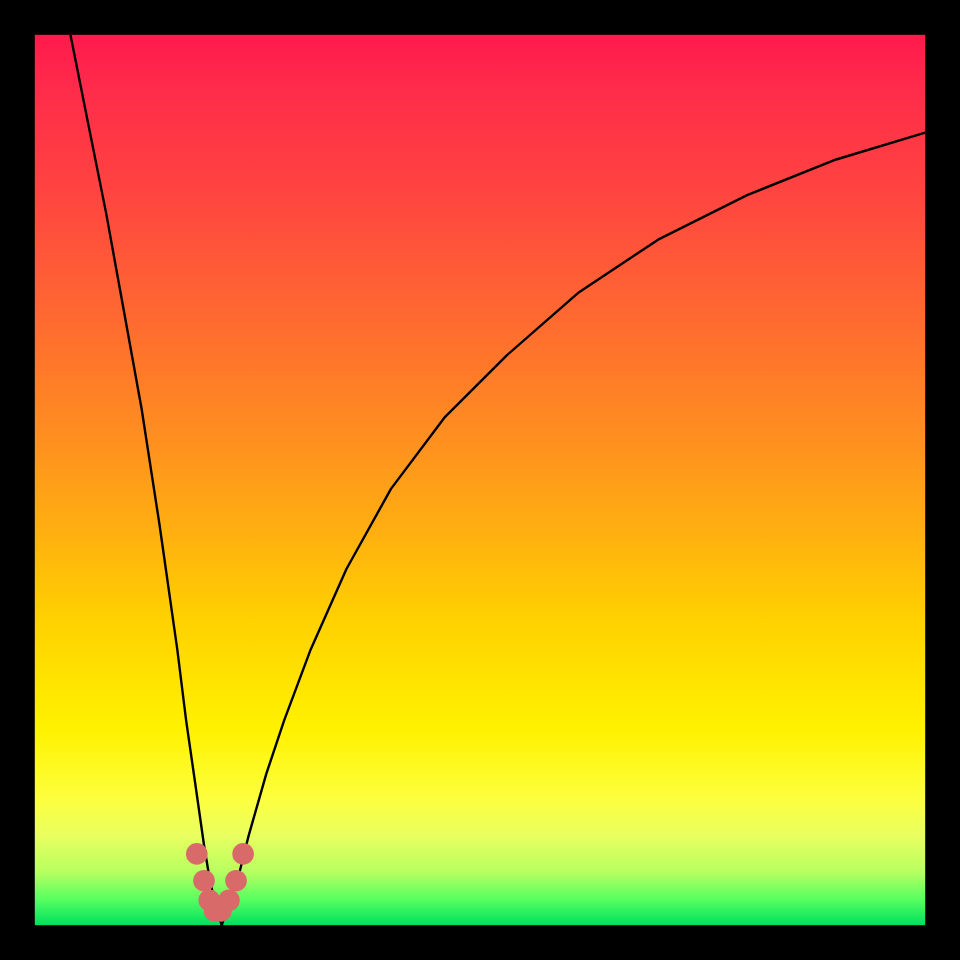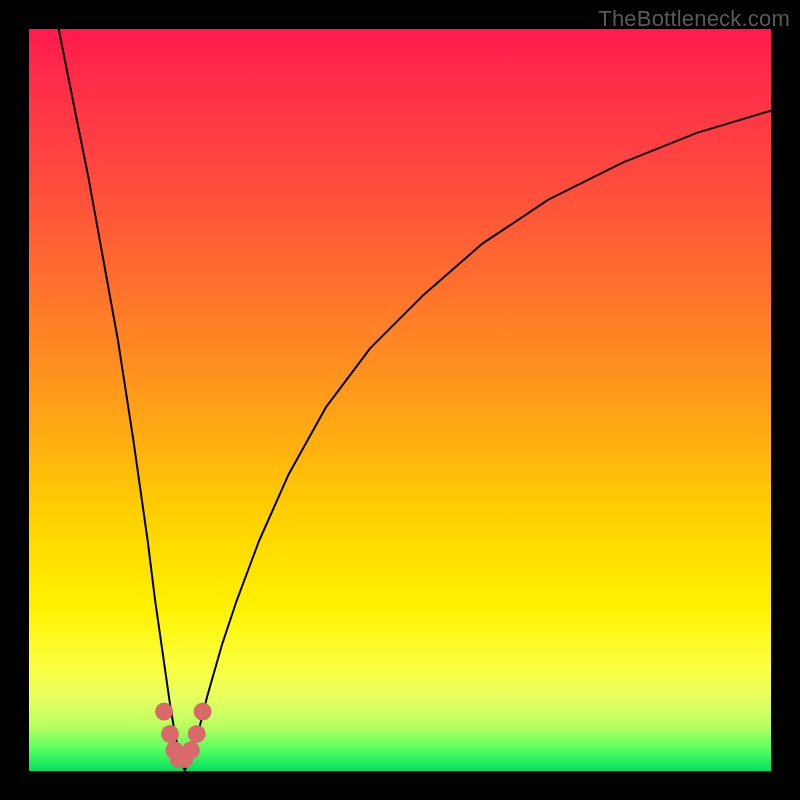--- a/index.html
+++ b/index.html
@@ -64,21 +64,20 @@
   }
   .marker {
     fill: #d86a6a;
     stroke: none;
   }
 </style>
 </head>
 <body>
 
 <div class="frame">
-  <div class="watermark">TheBottleneck.com</div>
   <div class="plot-area">
     <svg class="curve" viewBox="0 0 742 742">
       <path id="left-branch" class="line" d="M29.7 0.0 L44.5 74.2 L59.4 148.4 L74.2 230.0 L89.0 311.6 L103.9 408.1 L118.7 512.0 L126.1 571.3 L133.6 623.3 L141.0 675.2 L144.7 697.5 L148.4 716.0 L152.1 730.9 L155.8 742.0"></path>
       <path id="right-branch" class="line" d="M155.8 742.0 L163.2 719.7 L170.7 697.5 L178.1 667.8 L192.9 615.9 L207.8 571.3 L230.0 512.0 L259.7 445.2 L296.8 378.4 L341.3 319.1 L393.3 267.1 L452.6 215.2 L519.4 170.7 L593.6 133.6 L667.8 103.9 L742.0 81.6"></path>
       <g id="markers">
           <circle cx="135.0" cy="682.6" r="9" class="marker"></circle>
           <circle cx="141.0" cy="704.9" r="9" class="marker"></circle>
           <circle cx="145.4" cy="721.2" r="9" class="marker"></circle>
           <circle cx="149.9" cy="730.1" r="9" class="marker"></circle>
           <circle cx="155.1" cy="730.1" r="9" class="marker"></circle>

